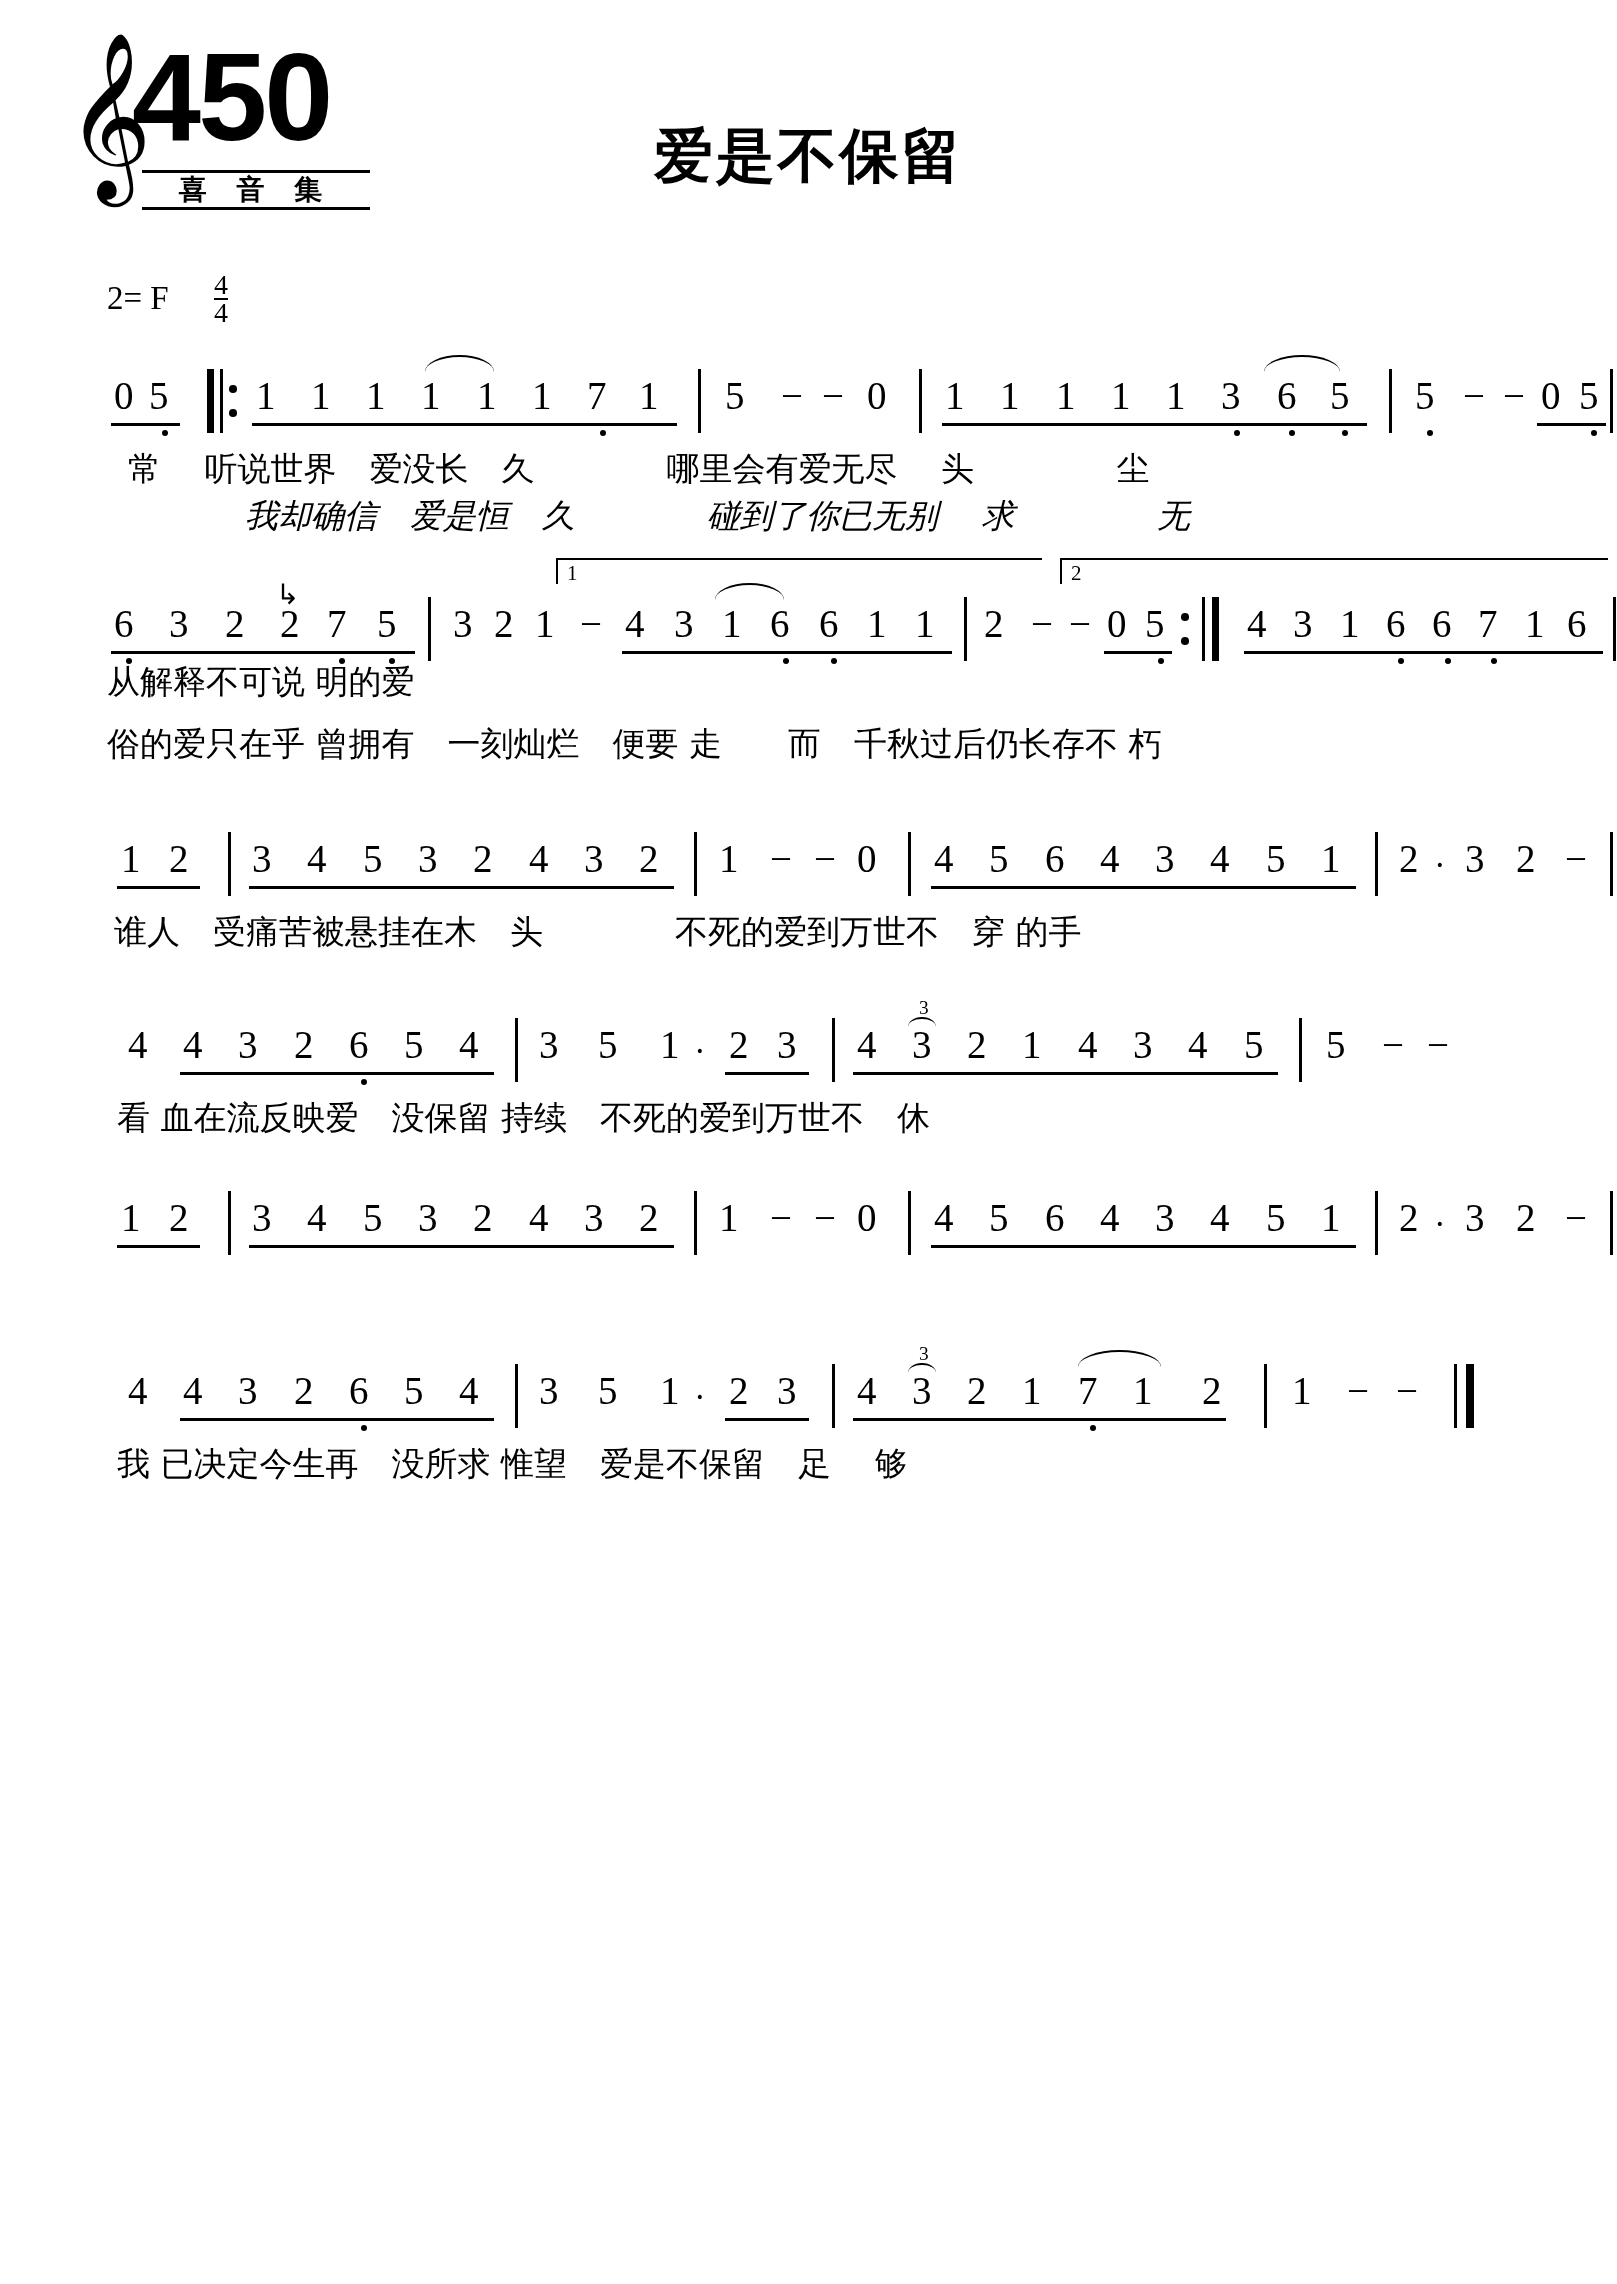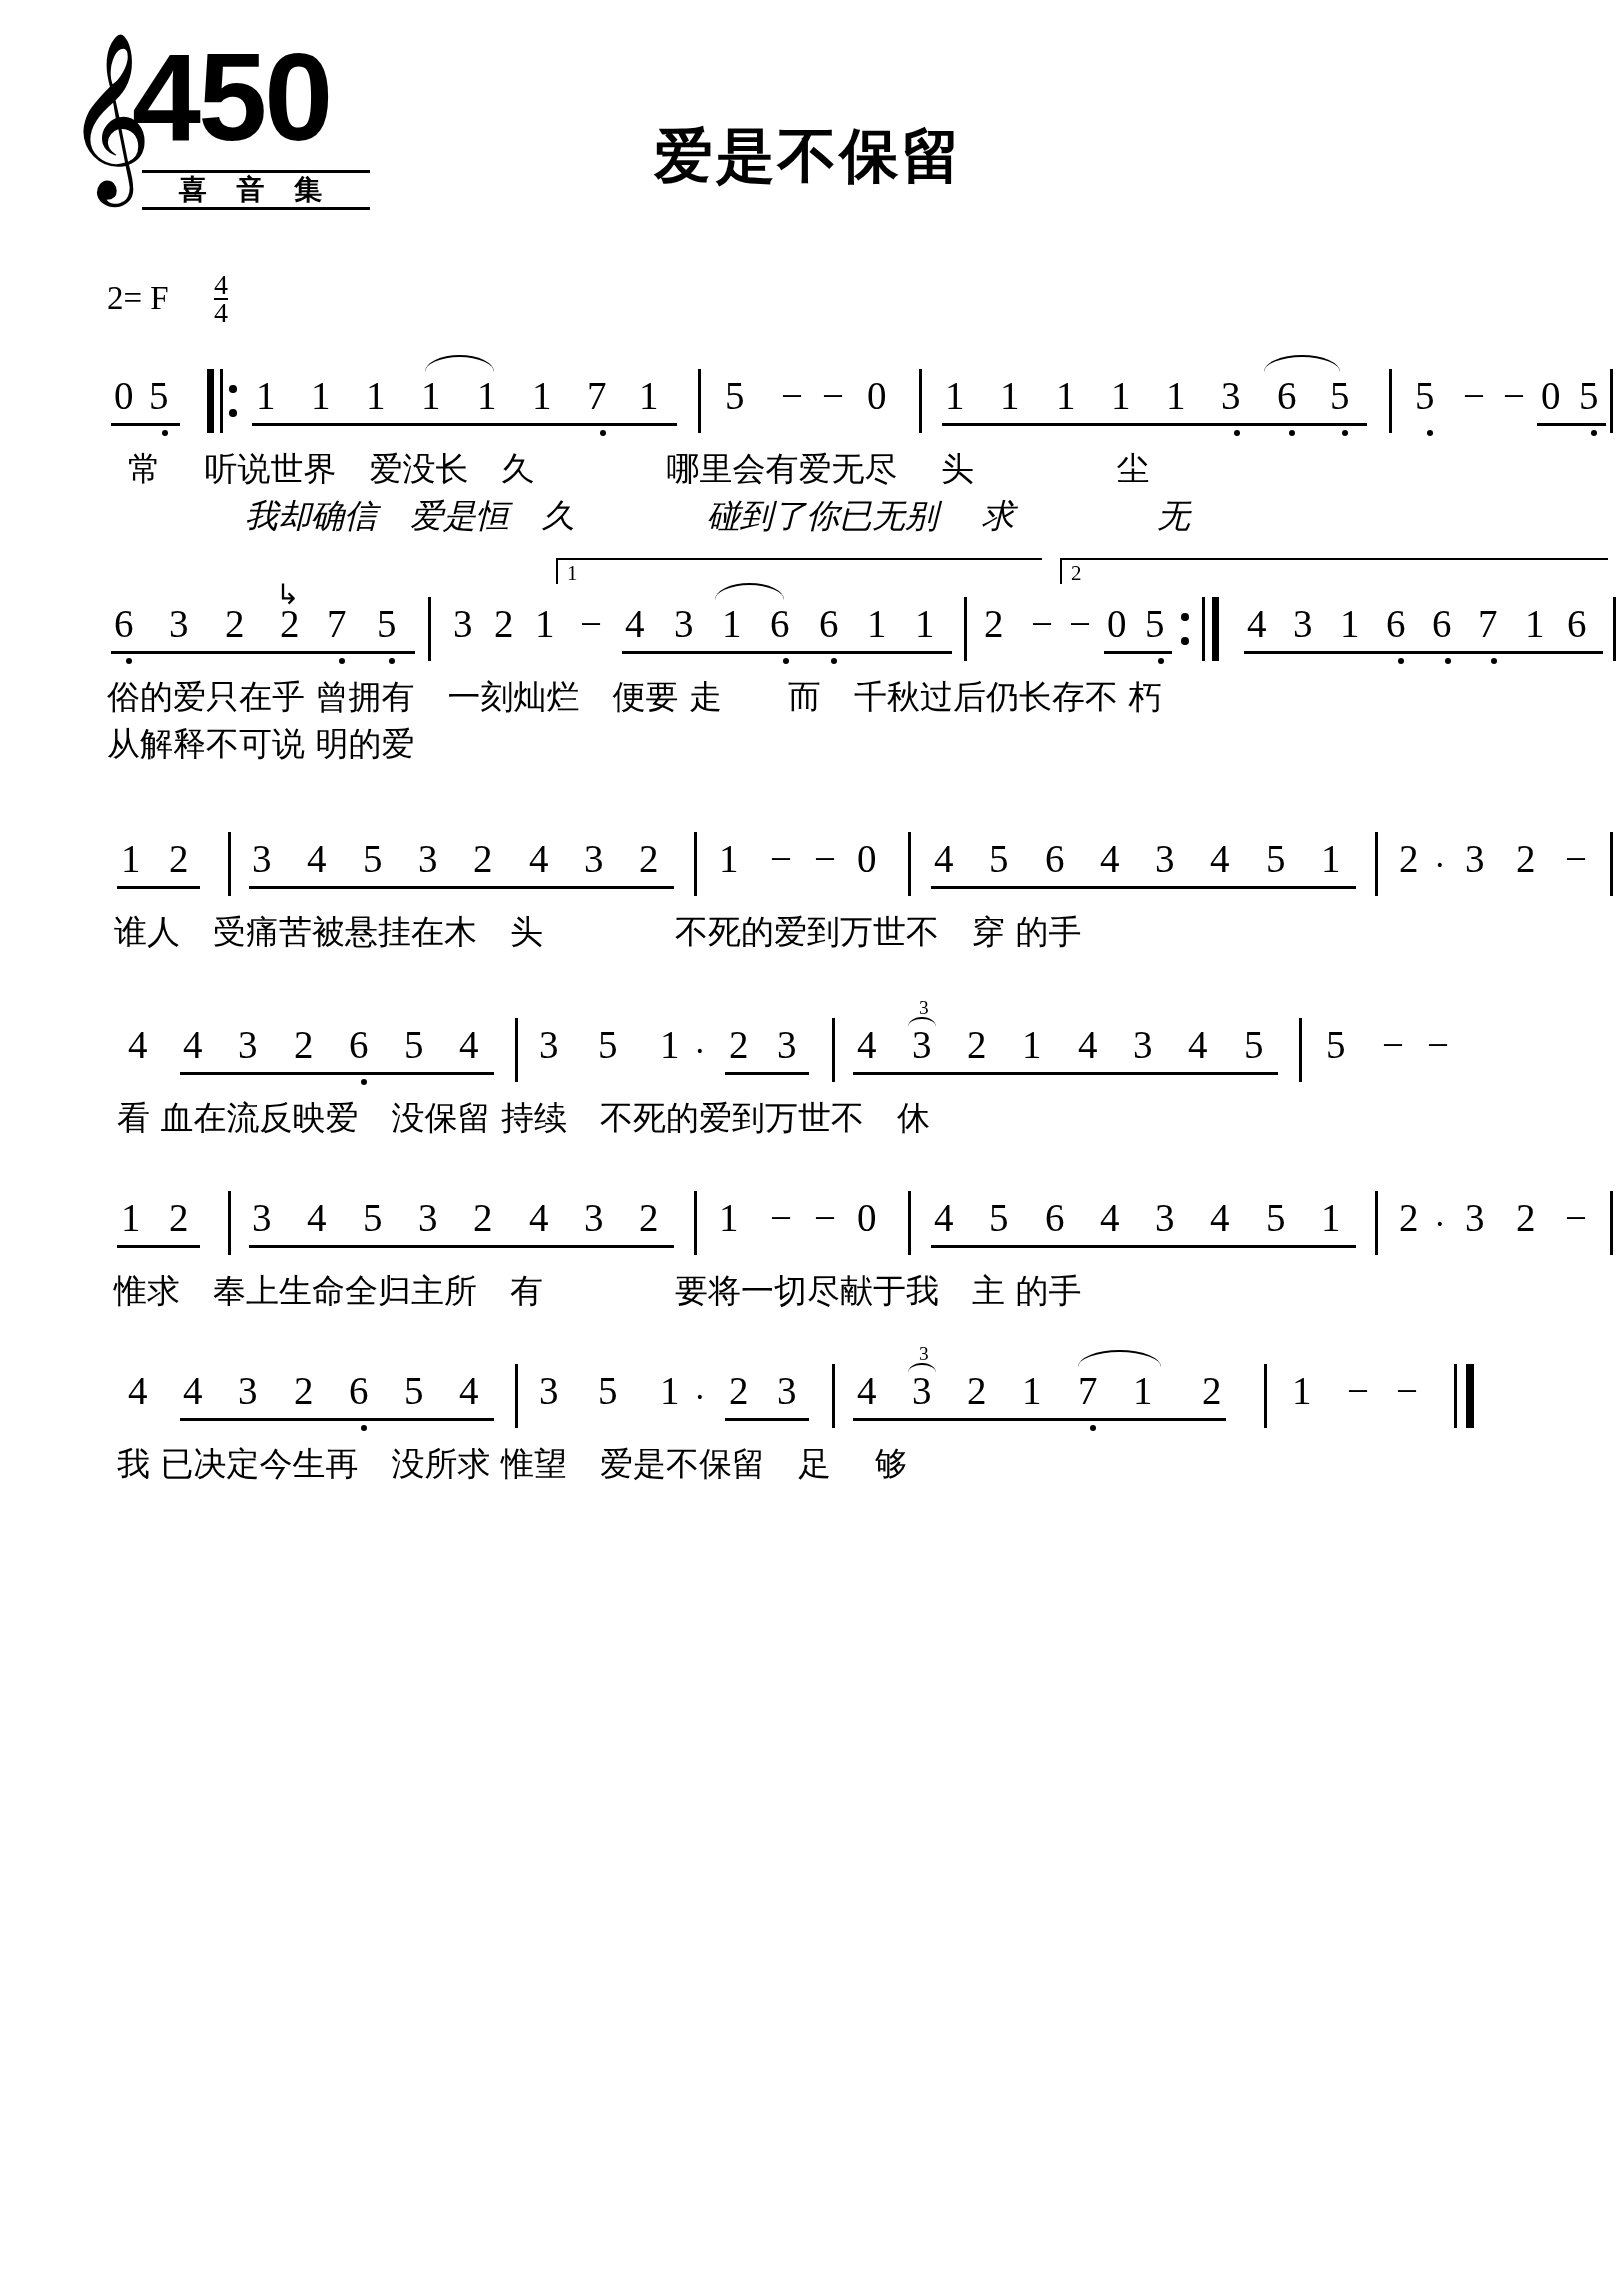--- a/index.html
+++ b/index.html
@@ -309,25 +309,25 @@
       <span class="abs" style="left:1432px; top:0;">6</span>
       <span class="abs" style="left:1478px; top:0;">7</span>
       <span class="abs" style="left:1525px; top:0;">1</span>
       <span class="abs" style="left:1567px; top:0;">6</span>
       <div class="beam" style="left:1244px; top:50px; width:359px;"></div>
       <div class="dot-under" style="left:1398px; top:57px;"></div>
       <div class="dot-under" style="left:1445px; top:57px;"></div>
       <div class="dot-under" style="left:1491px; top:57px;"></div>
       <div class="barline" style="left:1613px; top:-4.1px; height:64px;"></div>
     </div>
+    <div class="lyric" style="margin-top:4.1px;">
+      <span class="abs" style="left:107px;">从解释不可说 明的爱</span>
+    </div>
     <div class="lyric" style="margin-top:19.3px;">
       <span class="abs" style="left:107px;">俗的爱只在乎 曾拥有　一刻灿烂　便要 走　　而　千秋过后仍长存不 朽</span>
-    </div>
-    <div class="lyric" style="margin-top:4.1px;">
-      <span class="abs" style="left:107px;">从解释不可说 明的爱</span>
     </div>
   </div>
 
   <div class="system" style="top:836px;">
     <div class="notes">
       <span class="abs" style="left:121px; top:0;">1</span>
       <span class="abs" style="left:169px; top:0;">2</span>
       <div class="beam" style="left:117px; top:50px; width:83px;"></div>
 
       <div class="barline" style="left:228px; top:-4.1px; height:64px;"></div>
@@ -449,23 +449,20 @@
       <span class="abs" style="left:1321px; top:0;">1</span>
       <div class="beam" style="left:931px; top:50px; width:425px;"></div>
 
       <div class="barline" style="left:1375px; top:-4.1px; height:64px;"></div>
       <span class="abs" style="left:1399px; top:0;">2</span>
       <span class="abs" style="left:1434px; top:9.7px; font-size:35px;">·</span>
       <span class="abs" style="left:1465px; top:0;">3</span>
       <span class="abs" style="left:1516px; top:0;">2</span>
       <span class="abs" style="left:1565px; top:0;">−</span>
       <div class="barline" style="left:1610px; top:-4.1px; height:64px;"></div>
-    </div>
-    <div class="lyric" style="margin-top:19.3px;">
-      <span class="abs" style="left:114px;">惟求　奉上生命全归主所　有　　　　要将一切尽献于我　主 的手</span>
     </div>
   </div>
 
   <div class="system" style="top:1368px;">
     <div class="notes">
       <span class="abs" style="left:128px; top:0;">4</span>
       <span class="abs" style="left:183px; top:0;">4</span>
       <span class="abs" style="left:238px; top:0;">3</span>
       <span class="abs" style="left:294px; top:0;">2</span>
       <span class="abs" style="left:349px; top:0;">6</span>

